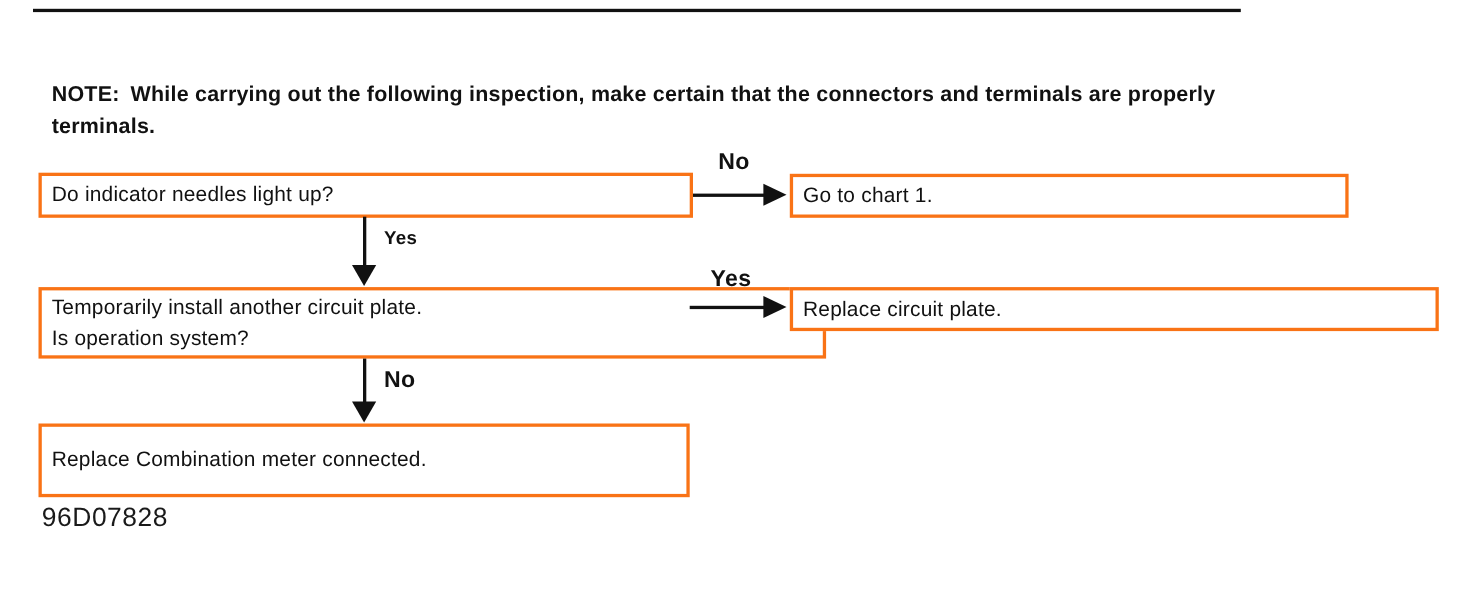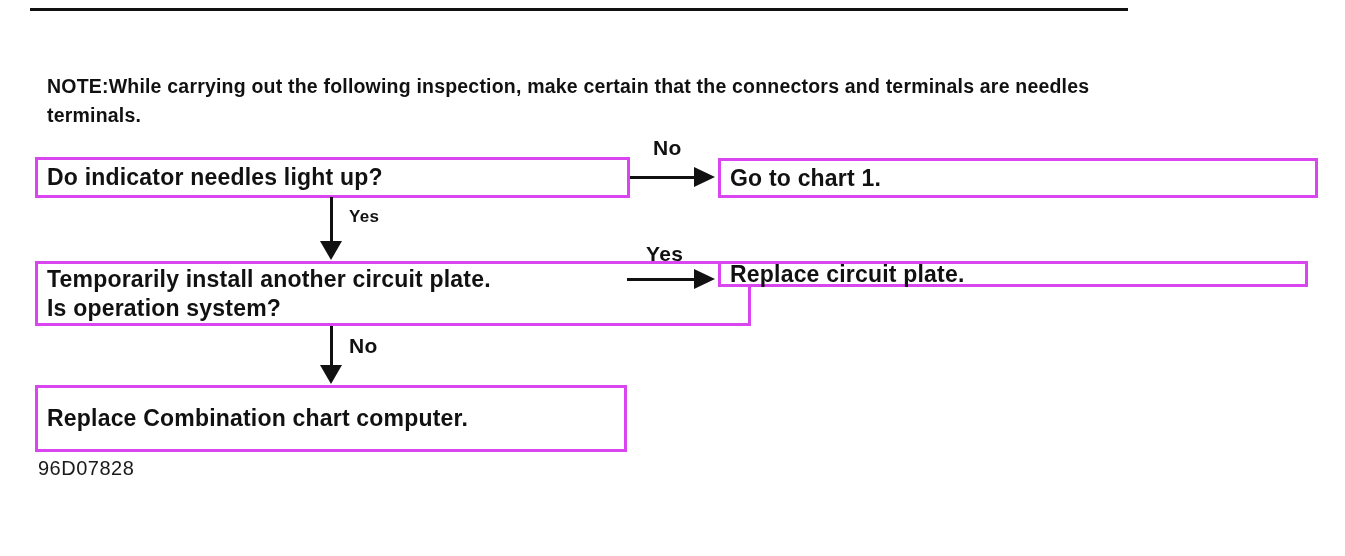--- a/index.html
+++ b/index.html
@@ -20,39 +20,39 @@
   }
   .note {
     position: absolute;
     left: 47px; top: 72px;
     width: 1230px;
     font-size: 19.5px;
     font-weight: 600;
     line-height: 29px;
     letter-spacing: 0.2px;
   }
-  .note .note-label { }
+  .note .note-label { margin-right: 10px; }
   .flow-box {
     position: absolute;
     box-sizing: border-box;
-    border: 3px solid #d946ef;
+    border: 3px solid #f97316;
     background: #ffffff;
-    font-size: 23px;
-    font-weight: 700;
+    font-size: 19px;
+    font-weight: 400;
     letter-spacing: 0.2px;
     padding-left: 9px;
     display: flex;
     flex-direction: column;
     justify-content: center;
   }
   .flow-box .box-line { line-height: 29px; white-space: nowrap; }
   .box-q1 { left: 35px;  top: 157px; width: 595px; height: 41px; }
-  .box-r1 { left: 718px; top: 158px; width: 600px; height: 40px; justify-content: center; }
+  .box-r1 { left: 718px; top: 158px; width: 508px; height: 40px; justify-content: center; }
   .box-q2 { left: 35px;  top: 261px; width: 716px; height: 65px; }
-  .box-r2 { left: 718px; top: 261px; width: 590px; height: 26px; }
+  .box-r2 { left: 718px; top: 261px; width: 590px; height: 40px; }
   .box-q3 { left: 35px;  top: 385px; width: 592px; height: 67px; }
   .edge-line-h {
     position: absolute;
     height: 3px;
     background: #111111;
   }
   .edge-line-v {
     position: absolute;
     width: 3px;
     background: #111111;
@@ -77,35 +77,35 @@
     letter-spacing: 0.3px;
     white-space: nowrap;
   }
   .lbl-no1  { left: 653px; top: 136px; font-size: 21px; }
   .lbl-yes1 { left: 349px; top: 207px; font-size: 17px; }
   .lbl-yes2 { left: 646px; top: 242px; font-size: 21px; }
   .lbl-no2  { left: 349px; top: 334px; font-size: 21px; }
   .figure-id {
     position: absolute;
     left: 38px; top: 457px;
-    font-size: 20px;
+    font-size: 24px;
     font-weight: 400;
     letter-spacing: 0.5px;
     color: #1a1a1a;
   }
 </style>
 </head>
 <body>
 
 <div class="page">
 
   <div class="top-rule"></div>
 
   <div class="note">
-    <span class="note-label">NOTE:</span><span>While carrying out the following inspection, make certain that the connectors and terminals are needles</span>
+    <span class="note-label">NOTE:</span><span>While carrying out the following inspection, make certain that the connectors and terminals are properly</span>
     <div>terminals.</div>
   </div>
 
   <div class="flow-box box-q1">
     <div class="box-line">Do indicator needles light up?</div>
   </div>
 
   <div class="edge-label lbl-no1">No</div>
   <div class="edge-line-h" style="left:630px; top:176px; width:66px;"></div>
   <div class="tri-right" style="left:694px; top:167px;"></div>
@@ -129,18 +129,18 @@
 
   <div class="flow-box box-r2">
     <div class="box-line">Replace circuit plate.</div>
   </div>
 
   <div class="edge-line-v" style="left:330px; top:326px; height:42px;"></div>
   <div class="tri-down" style="left:320px; top:365px;"></div>
   <div class="edge-label lbl-no2">No</div>
 
   <div class="flow-box box-q3">
-    <div class="box-line">Replace Combination chart computer.</div>
+    <div class="box-line">Replace Combination meter connected.</div>
   </div>
 
   <div class="figure-id">96D07828</div>
 
 </div>
 
 </body></html>

